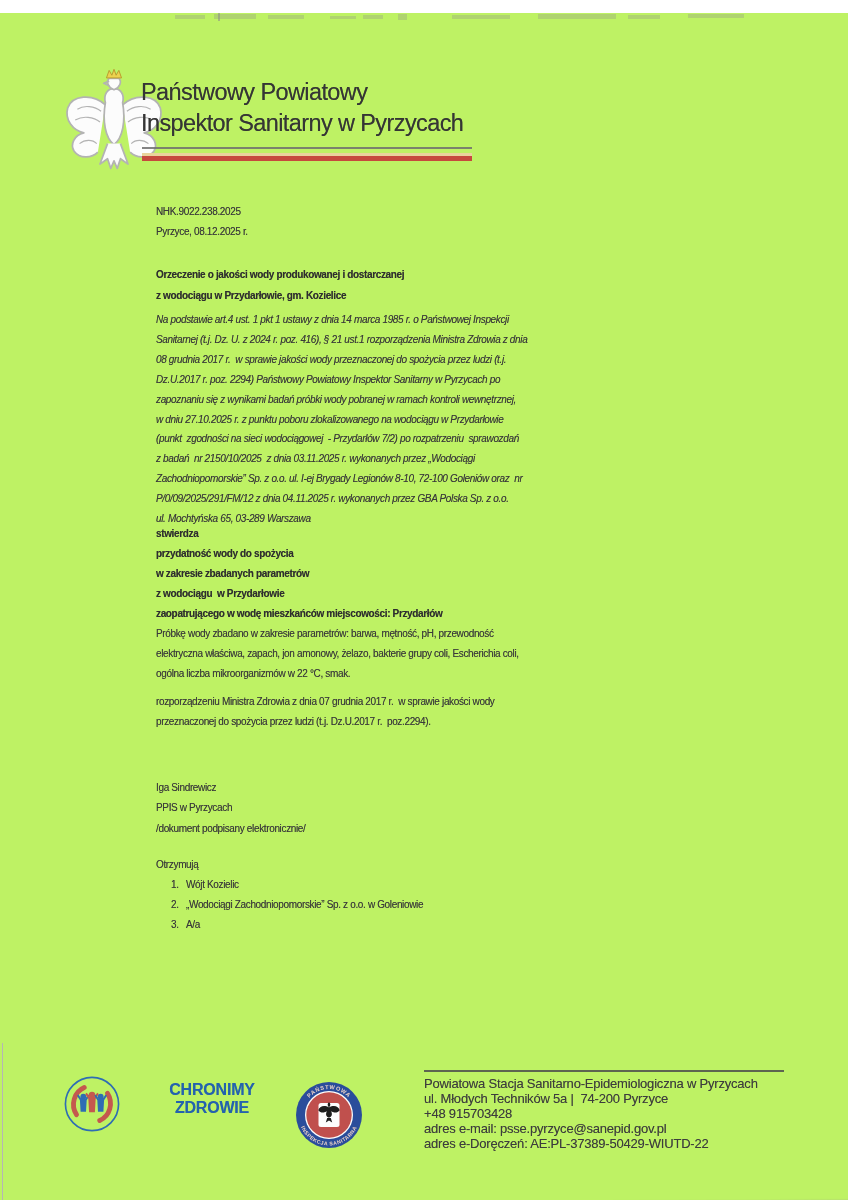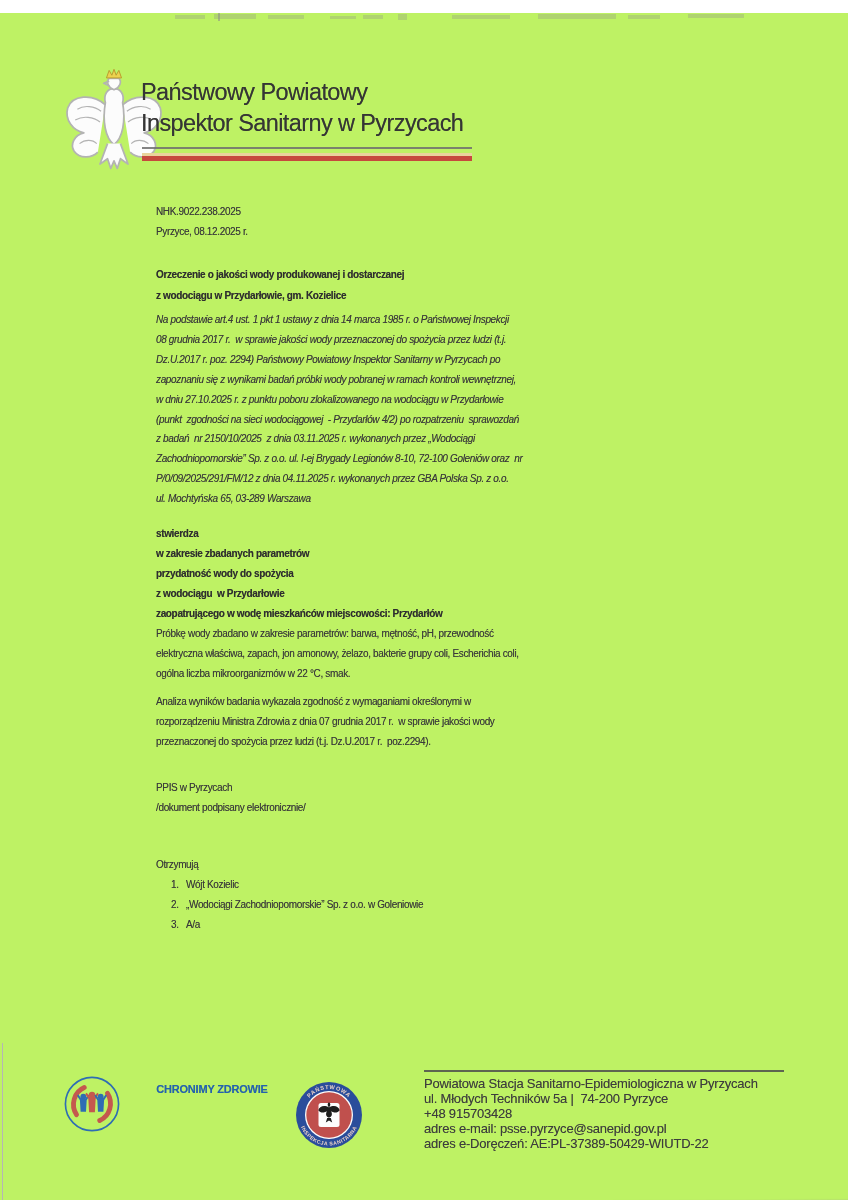--- a/index.html
+++ b/index.html
@@ -34,21 +34,21 @@
   .para2{top:611px;}
   .para3{top:679px;}
   .signature{top:765px;line-height:20.3px;}
   .recipients{top:842px;line-height:20px;}
   .recipients ol{margin:0;padding:0 0 0 25px;list-style:decimal;}
   .recipients li{padding-left:5px;white-space:pre;}
   
   .footer-logo{position:absolute;left:63px;top:1061px;width:58px;height:60px;}
   .slogan{
     position:absolute;left:136px;top:1068px;width:152px;text-align:center;
-    font-size:11px;line-height:17.5px;font-weight:bold;color:#2462ae;
+    font-size:16px;line-height:17.5px;font-weight:bold;color:#2462ae;
     letter-spacing:-0.2px;text-shadow:0 0 0.5px rgba(36,98,174,.5);
   }
   .badge{position:absolute;left:294px;top:1067px;width:70px;height:70px;}
   .footer-divider{position:absolute;left:424px;top:1057px;width:360px;height:2px;
                   background:#4d4d4d;opacity:.85;filter:blur(.3px);}
   .footer-address{
     position:absolute;left:424px;top:1064px;
     font-size:13px;line-height:14.9px;letter-spacing:-0.2px;color:#3d3d3d;
     text-shadow:0 0 0.4px rgba(60,60,60,.5);
   }
@@ -109,52 +109,53 @@
     <div class="line">Pyrzyce, 08.12.2025 r.</div>
   </div>
 
   <div class="txt title-block bold">
       <div class="line">Orzeczenie o jakości wody produkowanej i dostarczanej</div>
       <div class="line">z wodociągu w Przydarłowie, gm. Kozielice</div>
     </div>
 
   <div class="txt para1">
       <div class="line">Na podstawie art.4 ust. 1 pkt 1 ustawy z dnia 14 marca 1985 r. o Państwowej Inspekcji</div>
+      <div class="line">Sanitarnej (t.j. Dz. U. z 2024 r. poz. 416), § 21 ust.1 rozporządzenia Ministra Zdrowia z dnia</div>
       <div class="line">08 grudnia 2017 r.  w sprawie jakości wody przeznaczonej do spożycia przez ludzi (t.j.</div>
       <div class="line">Dz.U.2017 r. poz. 2294) Państwowy Powiatowy Inspektor Sanitarny w Pyrzycach po</div>
       <div class="line">zapoznaniu się z wynikami badań próbki wody pobranej w ramach kontroli wewnętrznej,</div>
       <div class="line">w dniu 27.10.2025 r. z punktu poboru zlokalizowanego na wodociągu w Przydarłowie</div>
-      <div class="line">(punkt  zgodności na sieci wodociągowej  - Przydarłów 4/2) po rozpatrzeniu  sprawozdań</div>
+      <div class="line">(punkt  zgodności na sieci wodociągowej  - Przydarłów 7/2) po rozpatrzeniu  sprawozdań</div>
       <div class="line">z badań  nr 2150/10/2025  z dnia 03.11.2025 r. wykonanych przez „Wodociągi</div>
       <div class="line">Zachodniopomorskie” Sp. z o.o. ul. I-ej Brygady Legionów 8-10, 72-100 Goleniów oraz  nr</div>
       <div class="line">P/0/09/2025/291/FM/12 z dnia 04.11.2025 r. wykonanych przez GBA Polska Sp. z o.o.</div>
       <div class="line">ul. Mochtyńska 65, 03-289 Warszawa</div>
     </div>
 
   <div class="txt verdict bold">
       <div class="line">stwierdza</div>
+      <div class="line">przydatność wody do spożycia</div>
       <div class="line">w zakresie zbadanych parametrów</div>
-      <div class="line">przydatność wody do spożycia</div>
       <div class="line">z wodociągu  w Przydarłowie</div>
       <div class="line">zaopatrującego w wodę mieszkańców miejscowości: Przydarłów</div>
     </div>
 
   <div class="txt para2">
       <div class="line">Próbkę wody zbadano w zakresie parametrów: barwa, mętność, pH, przewodność</div>
       <div class="line">elektryczna właściwa, zapach, jon amonowy, żelazo, bakterie grupy coli, Escherichia coli,</div>
       <div class="line">ogólna liczba mikroorganizmów w 22 °C, smak.</div>
     </div>
 
   <div class="txt para3">
-      <div class="line">Analiza wyników badania wykazała zgodność z wymaganiami określonymi w</div>
       <div class="line">rozporządzeniu Ministra Zdrowia z dnia 07 grudnia 2017 r.  w sprawie jakości wody</div>
       <div class="line">przeznaczonej do spożycia przez ludzi (t.j. Dz.U.2017 r.  poz.2294).</div>
     </div>
 
   <div class="txt signature">
+      <div class="line">Iga Sindrewicz</div>
       <div class="line">PPIS w Pyrzycach</div>
       <div class="line">/dokument podpisany elektronicznie/</div>
     </div>
 
   <div class="txt recipients">
     <div class="line">Otrzymują</div>
     <ol>
         <li>Wójt Kozielic</li>
         <li>„Wodociągi Zachodniopomorskie” Sp. z o.o. w Goleniowie</li>
         <li>A/a</li>

